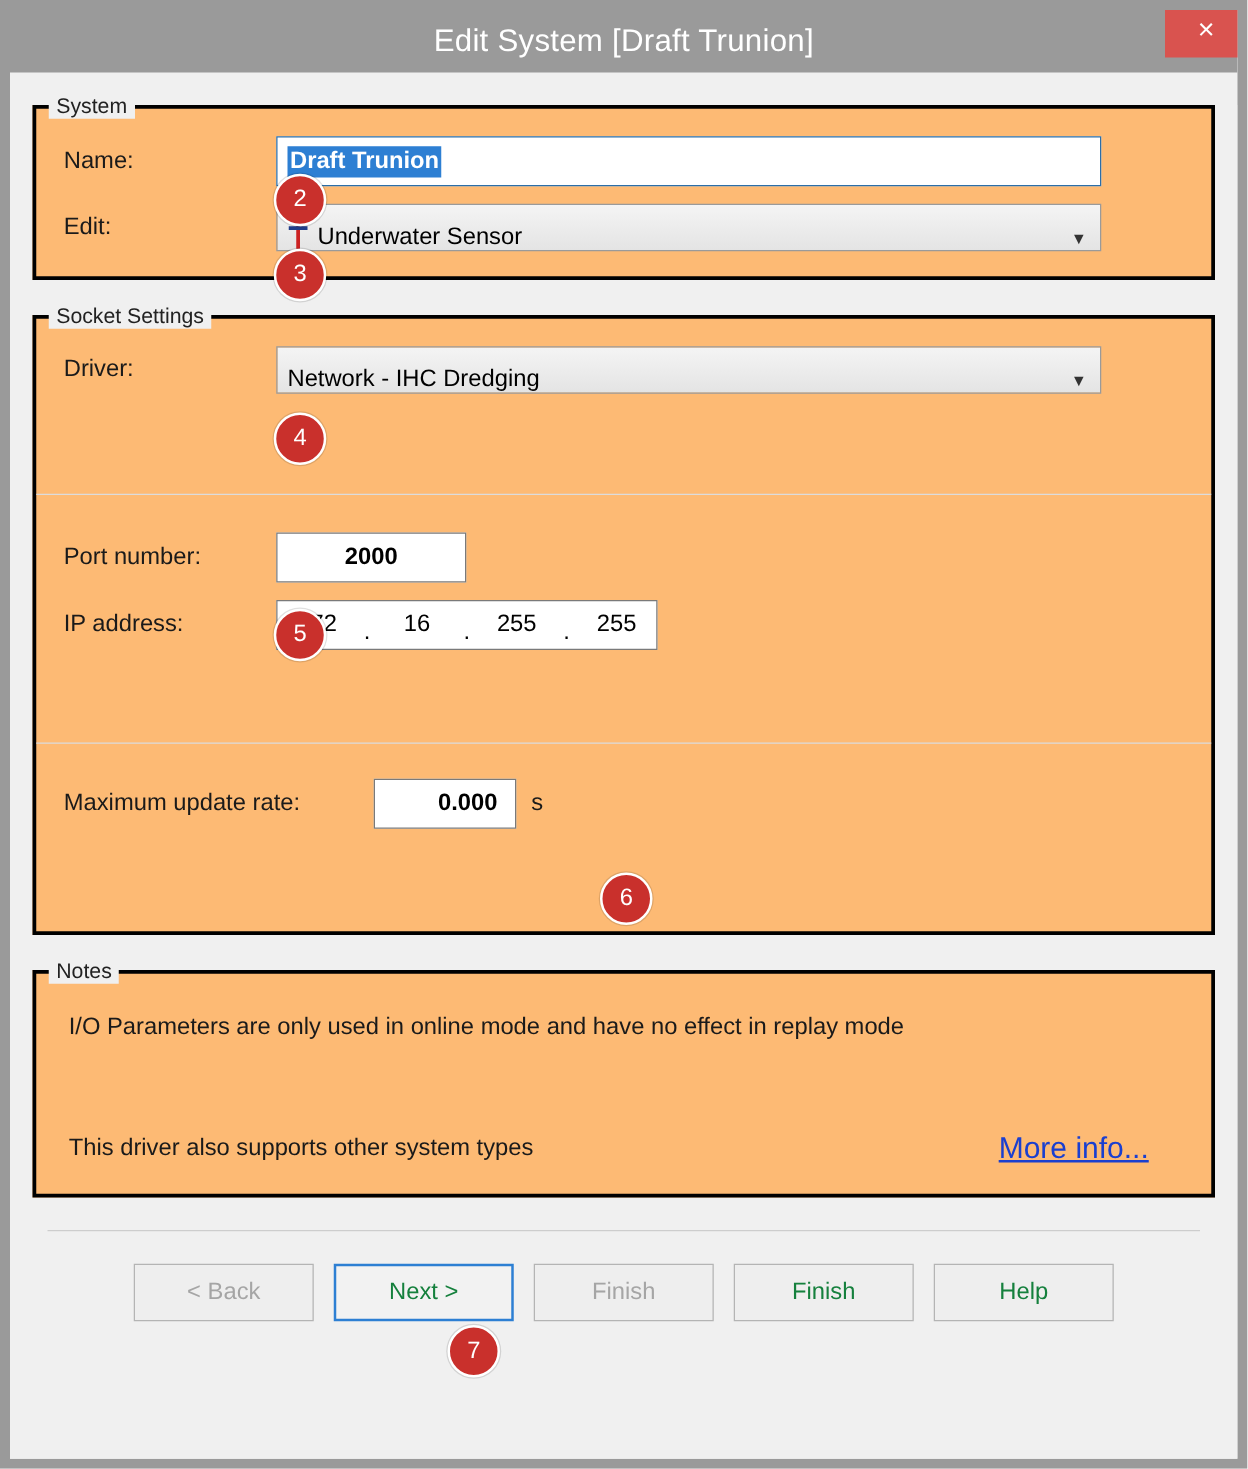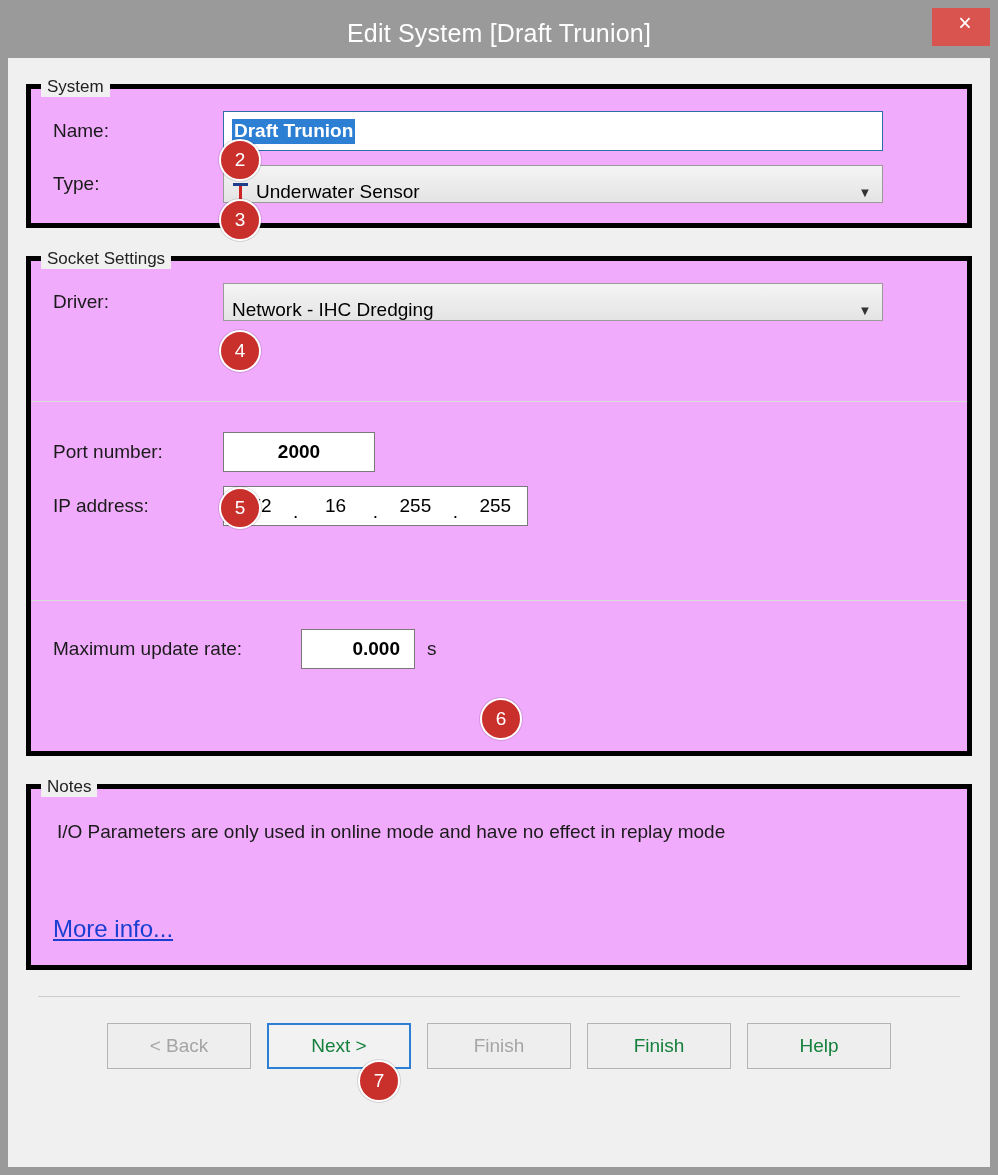--- a/index.html
+++ b/index.html
@@ -54,22 +54,22 @@
     background: #f0f0f0;
     height: 1111px;
     box-sizing: border-box;
     padding: 0 18px;
   }
 
   
   .group {
     position: relative;
     margin-top: 22px;
-    border: 5px solid #000000;
-    background: #f0abfc;
+    border: 3px solid #000000;
+    background: #fdba74;
   }
   .group > .group-label {
     position: absolute;
     top: -12px;
     left: 10px;
     background: #f0f0f0;
     padding: 0 6px;
     font-size: 17px;
     color: #222;
   }
@@ -278,21 +278,21 @@
     <div class="group" style="margin-top:26px;">
       <span class="group-label">System</span>
       <div class="group-inner" style="padding-top:22px;padding-bottom:20px;">
         <div class="row">
           <span class="field-label">Name:</span>
           <div class="text-input name-input">
             <span class="sel">Draft Trunion</span>
           </div>
         </div>
         <div class="row" style="margin-bottom:0;">
-          <span class="field-label">Type:</span>
+          <span class="field-label">Edit:</span>
           <div class="combo">
             <span class="combo-text">
               <span class="sensor-icon"></span>
               <span>Underwater Sensor</span>
             </span>
             <span class="chev">▼</span>
           </div>
         </div>
       </div>
     </div>
@@ -345,20 +345,21 @@
         </div>
         <div style="height:42px;"></div>
       </div>
     </div>
 
     <div class="group" style="margin-top:28px;">
       <span class="group-label">Notes</span>
       <div class="group-inner" style="padding-top:22px;padding-bottom:22px;">
         <div class="notes-line">I/O Parameters are only used in online mode and have no effect in replay mode</div>
         <div class="notes-row">
+          <span class="notes-line" style="margin:0 0 0 4px;">This driver also supports other system types</span>
           <span class="more-link">More info...</span>
         </div>
       </div>
     </div>
 
     <div class="separator"></div>
 
     <div class="buttonbar">
       <div class="btn disabled">&lt; Back</div>
       <div class="btn default">Next &gt;</div>

